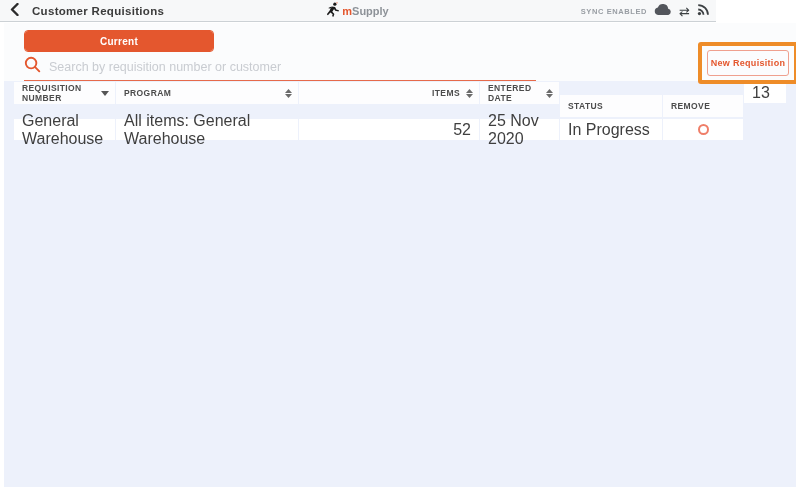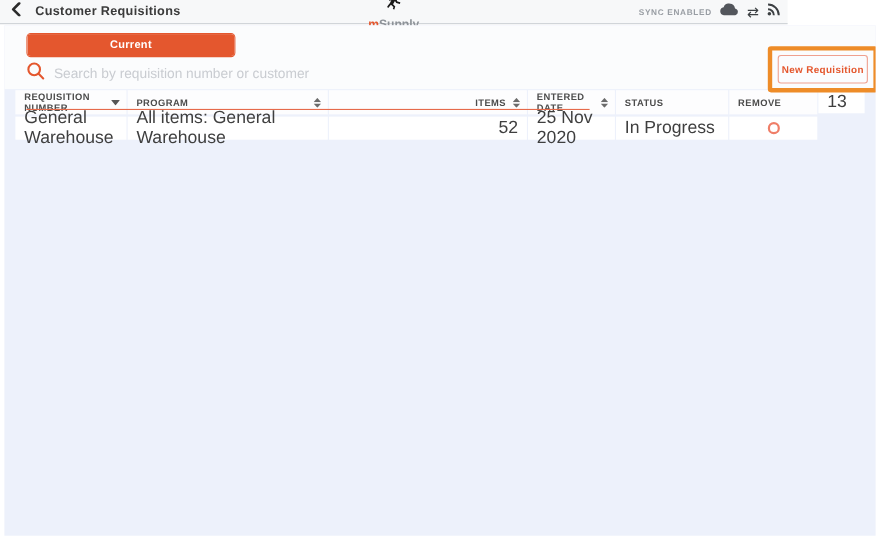--- a/index.html
+++ b/index.html
@@ -8,21 +8,21 @@
 
   
   .topbar { position:absolute; top:0; left:0; width:716px; height:22px;
     background:#f7f8f9; border-bottom:1px solid #ccd1d5;
     display:flex; align-items:center; }
   .back-btn { position:absolute; left:6px; top:3px; width:16px; height:16px;
     display:flex; align-items:center; justify-content:center; cursor:pointer; }
   .page-title { position:absolute; left:32px; top:0; height:22px; line-height:22px;
     font-size:11.5px; font-weight:700; color:#3b3b3b; letter-spacing:.3px; }
   .logo { position:absolute; left:0; right:0; top:0; height:22px;
-    display:flex; align-items:center; justify-content:center; gap:2px; pointer-events:none;flex-direction:column; }
+    display:flex; align-items:center; justify-content:center; gap:2px; pointer-events:none; }
   .logo-text { font-size:11px; font-weight:700; }
   .logo-m { color:#e4572e; }
   .logo-rest { color:#8d9298; }
   .sync-cluster { position:absolute; right:6px; top:0; height:22px;
     display:flex; align-items:center; gap:7px; }
   .sync-text { font-size:7.5px; font-weight:700; letter-spacing:.6px; color:#989da3; }
   .swap-icon { font-size:13px; color:#3c4043; line-height:1; font-family:"DejaVu Sans",sans-serif; }
 
   
   .content { position:absolute; top:23px; left:4px; right:4px; bottom:2px;
@@ -34,21 +34,21 @@
   .tabs { position:absolute; left:20px; top:7px; height:22px; width:190px;
     display:flex; border:1px solid #e4572e; border-radius:4px; overflow:hidden;
     background:#f8f9fc; }
   .tab { flex:1; display:flex; align-items:center; justify-content:center;
     font-size:10px; font-weight:700; letter-spacing:.3px; cursor:pointer; }
   .tab.active { background:#e4572e; color:#ffffff; }
   .tab.inactive { background:#f8f9fc; color:#e4572e; }
 
   .search-wrap { position:absolute; left:20px; top:33px; width:512px;
     display:flex; align-items:center; gap:8px;
-    border-bottom:1.5px solid #e66a4b; padding-bottom:21px; }
+    border-bottom:1.5px solid #e66a4b; padding-bottom:3px; }
   .search-input { flex:1; border:none; outline:none; background:transparent;
     font-size:12.5px; color:#4a4a4a; font-family:inherit; }
   .search-input::placeholder { color:#c9ccd1; }
 
   .highlight-box { position:absolute; top:19px; right:-2px; width:100px; height:42px;
     border:4px solid #ee8c28; border-radius:3px;
     display:flex; align-items:center; justify-content:center; z-index:5; }
   .new-req-btn { width:82px; height:26px; background:#fbfcfe;
     border:1px solid #efa08f; border-radius:3px; cursor:pointer;
     font-size:9px; font-weight:700; letter-spacing:.3px; color:#e4572e;
@@ -56,21 +56,21 @@
 
   
   .table { margin:1px 10px 0 10px; display:grid;
     grid-template-columns:101px 182px 180px 79px 102px 80px auto;
     gap:2px 1px; }
   .th { background:#fdfdfe; height:22px; display:flex; align-items:center;
     justify-content:space-between; padding:0 6px 0 8px;
     font-size:8.5px; font-weight:700; color:#4c4c4c; letter-spacing:.4px;
     line-height:1.2; cursor:pointer; }
   .th .lbl { max-width:calc(100% - 12px); }
-  .th.no-sort { justify-content:flex-start; cursor:default; }
+  .th.no-sort { justify-content:flex-start; cursor:default;margin-top:13px; }
   .th.right-lbl { justify-content:flex-end; gap:6px; }
   .sort-icons { display:flex; flex-direction:column; align-items:center; gap:1px; flex:0 0 auto; }
   .td { background:#ffffff; height:21px; display:flex; align-items:center;
     padding:0 8px; font-size:16px; color:#3f3f3f; }
   .td.num { justify-content:flex-end; }
   .td.center { justify-content:center; }
   .remove-ring { width:11px; height:11px; border:2px solid #ef7e68;
     border-radius:50%; cursor:pointer; }
 </style>
 </head>

